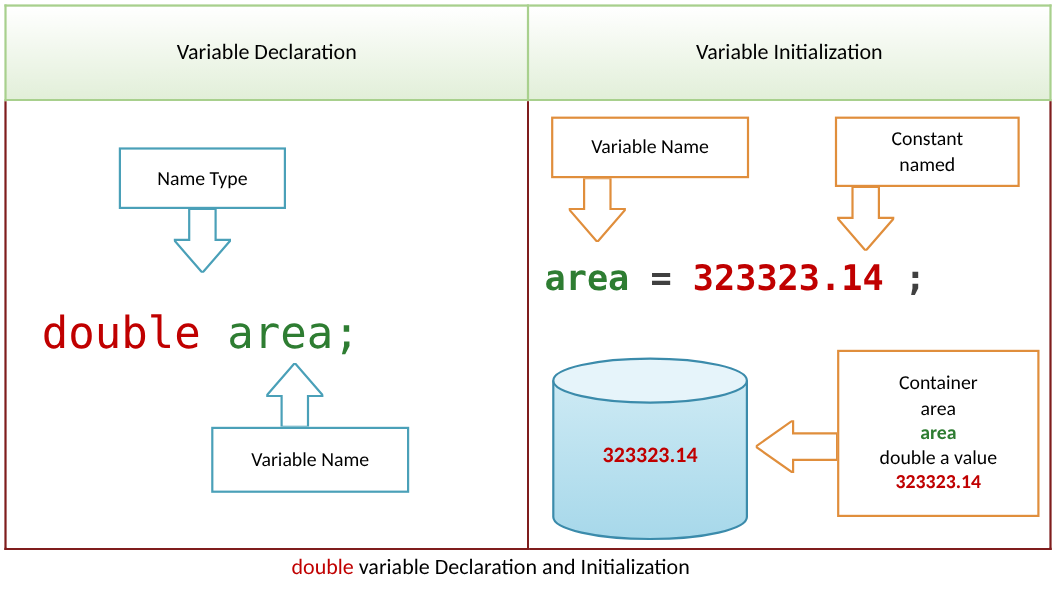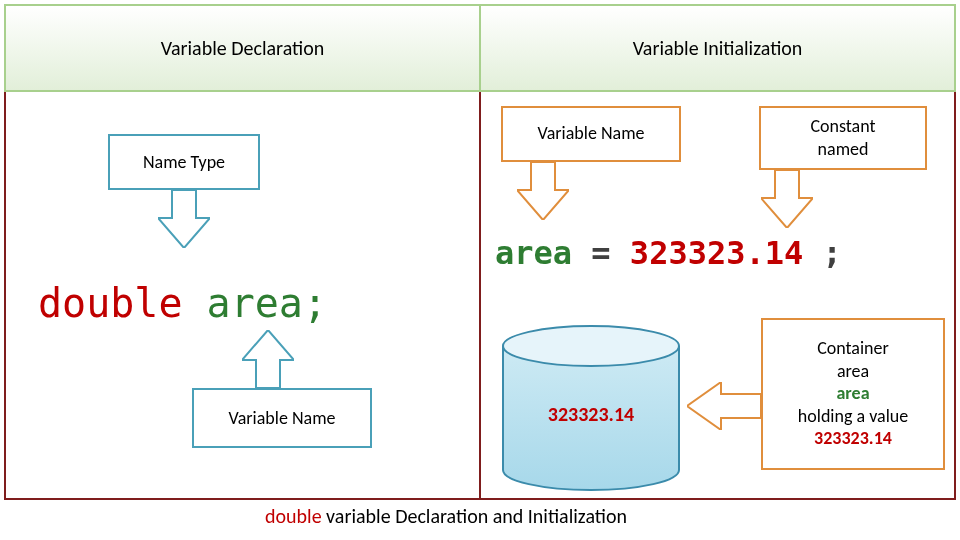--- a/index.html
+++ b/index.html
@@ -97,21 +97,21 @@
       </div>
 
       <svg style="position:absolute; top:290px; left:206px;" width="74" height="48">
         <polygon points="0,24 34,0 34,12 74,12 74,36 34,36 34,48" fill="#fff" stroke="#e08e3c" stroke-width="2"></polygon>
       </svg>
 
       <div class="callout-orange" style="top:226px; left:280px; width:184px; height:152px;">
         <span>Container</span>
         <span>area</span>
         <span class="container-green">area</span>
-        <span>holding a value</span>
+        <span>double a value</span>
         <span class="container-red">323323.14</span>
       </div>
 
     </td>
   </tr>
 </tbody>
   </table>
 
 <div class="caption">
   <span class="kw">double</span><span> variable Declaration and Initialization</span>

